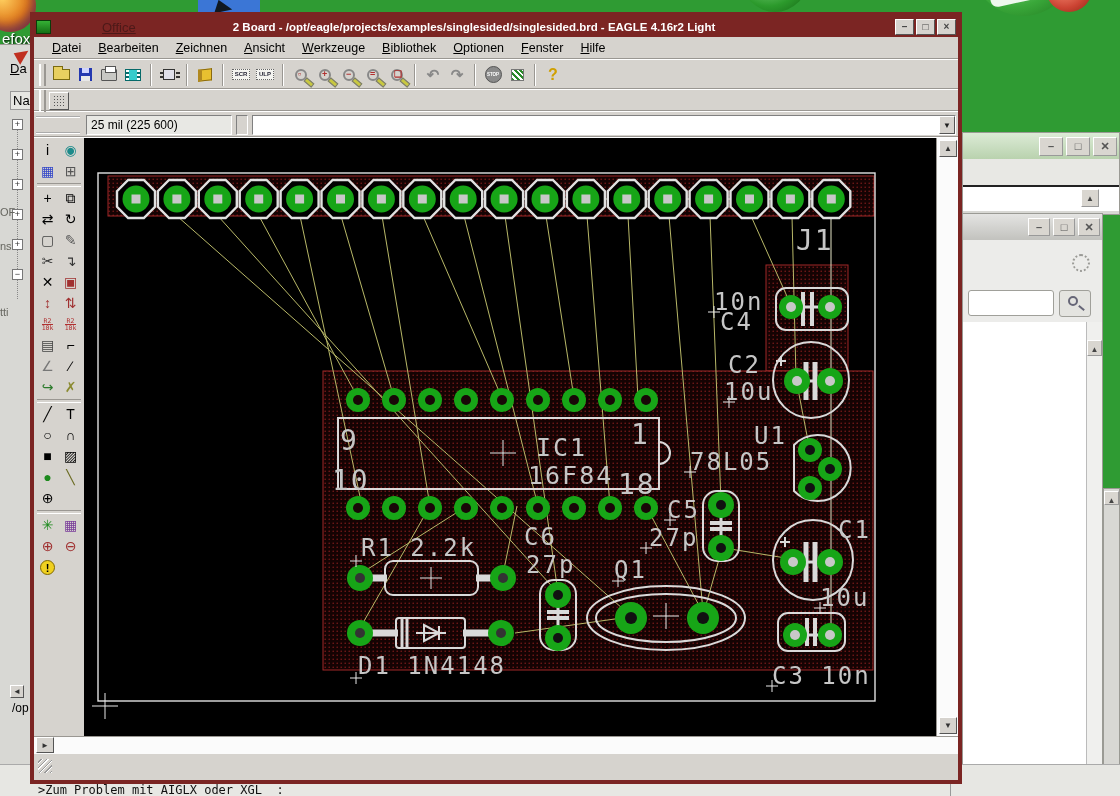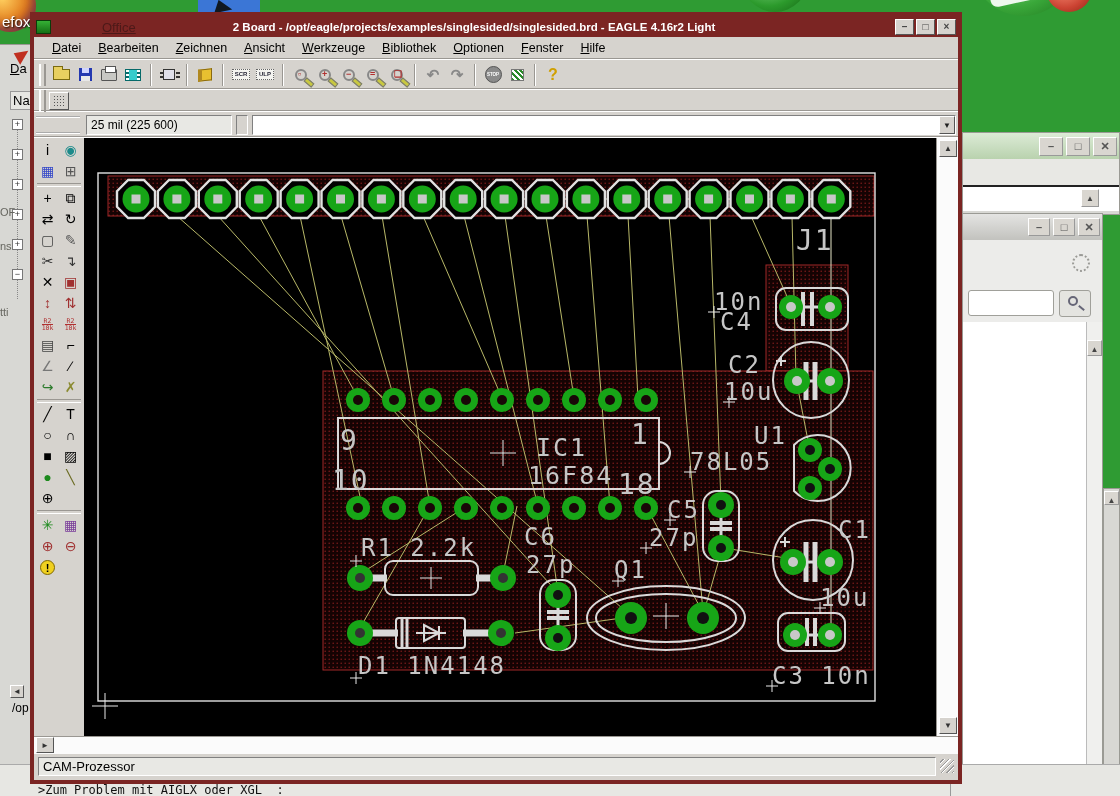--- a/index.html
+++ b/index.html
@@ -4,21 +4,21 @@
 <style>
   * { margin:0; padding:0; box-sizing:border-box; }
   html,body { width:1120px; height:796px; overflow:hidden; }
   body { font-family:"Liberation Sans", sans-serif; background:#2f9b33; position:relative; }
 
   
   .desk-orb { position:absolute; border-radius:50%; }
   #ff-icon { left:-16px; top:-20px; width:52px; height:52px;
     background:radial-gradient(circle at 35% 35%, #ffd060, #e07818 55%, #a03c00);
     box-shadow: inset -4px -6px 10px rgba(60,20,120,.5); }
-  #ff-label { position:absolute; left:2px; top:13px; color:#fff; font-size:15px;
+  #ff-label { position:absolute; left:2px; top:30px; color:#fff; font-size:15px;
     text-shadow:1px 1px 2px #000; }
   #blue-icon { position:absolute; left:198px; top:0; width:62px; height:13px; background:#3b76d6; }
   #blue-icon:after { content:""; position:absolute; left:18px; top:2px; border-left:16px solid #101820;
     border-top:5px solid transparent; border-bottom:9px solid transparent; transform:rotate(18deg); }
   #orb-a { left:742px; top:-54px; width:66px; height:66px;
     background:radial-gradient(circle at 40% 40%, #9fe89f, #2c9a2c 60%, #136013); }
   #orb-b { left:972px; top:-86px; width:102px; height:102px;
     background:radial-gradient(circle at 40% 40%, #b8f0b8, #3aa83a 60%, #1a701a); }
   #orb-b:after { content:""; position:absolute; left:18px; top:74px; width:60px; height:14px;
     background:#eef8ee; border-radius:10px; transform:rotate(-12deg); }
@@ -801,16 +801,15 @@
       <div class="sb-btn" style="bottom:2px">▼</div>
     </div>
   </div>
 
   <div id="hscroll">
     <div class="sb-btn" style="left:2px">◄</div>
     <div class="sb-btn" style="right:2px">►</div>
   </div>
 
   <div id="statusbar">
-    <div id="status-field">CAM-Prozessor</div>
     <div id="resize-grip"></div>
   </div>
 </div>
 
 </body></html>

